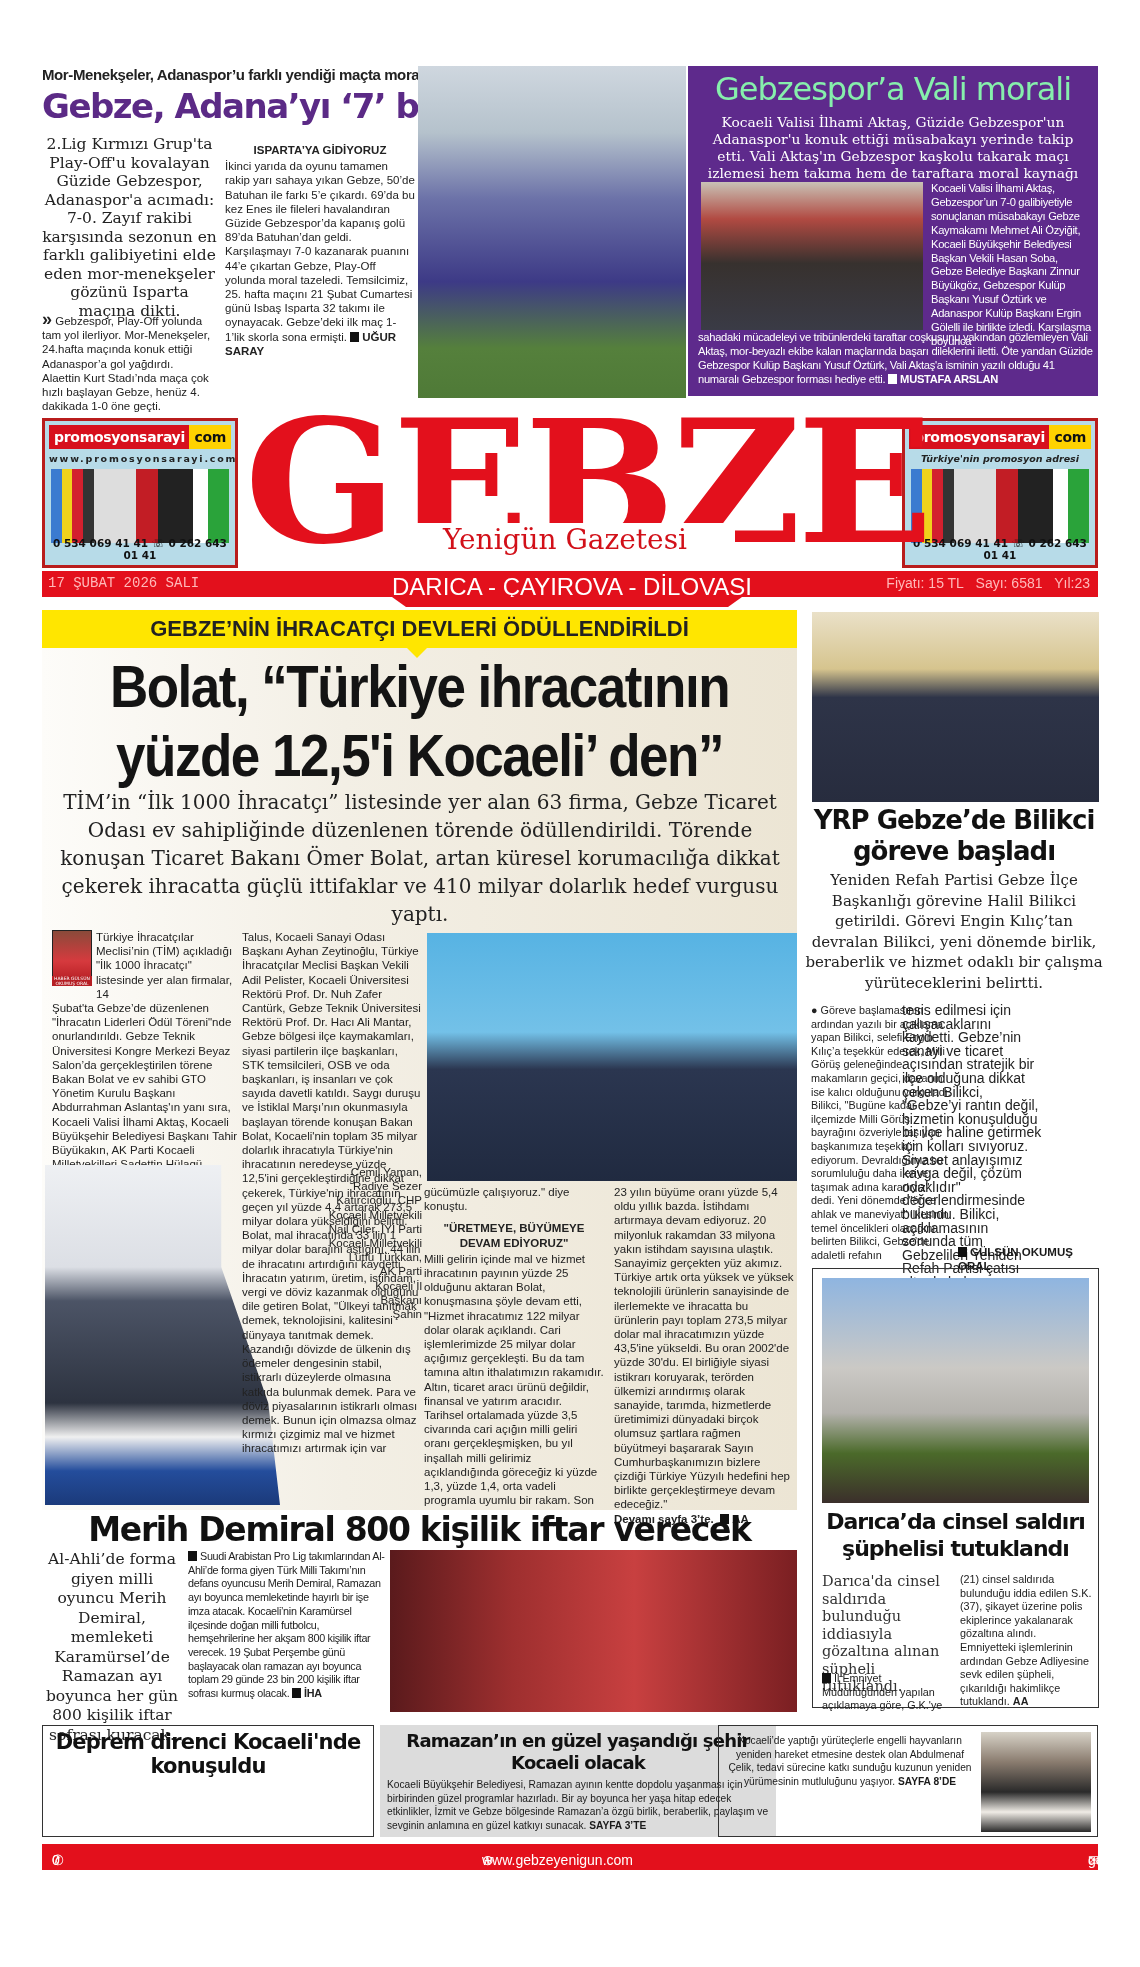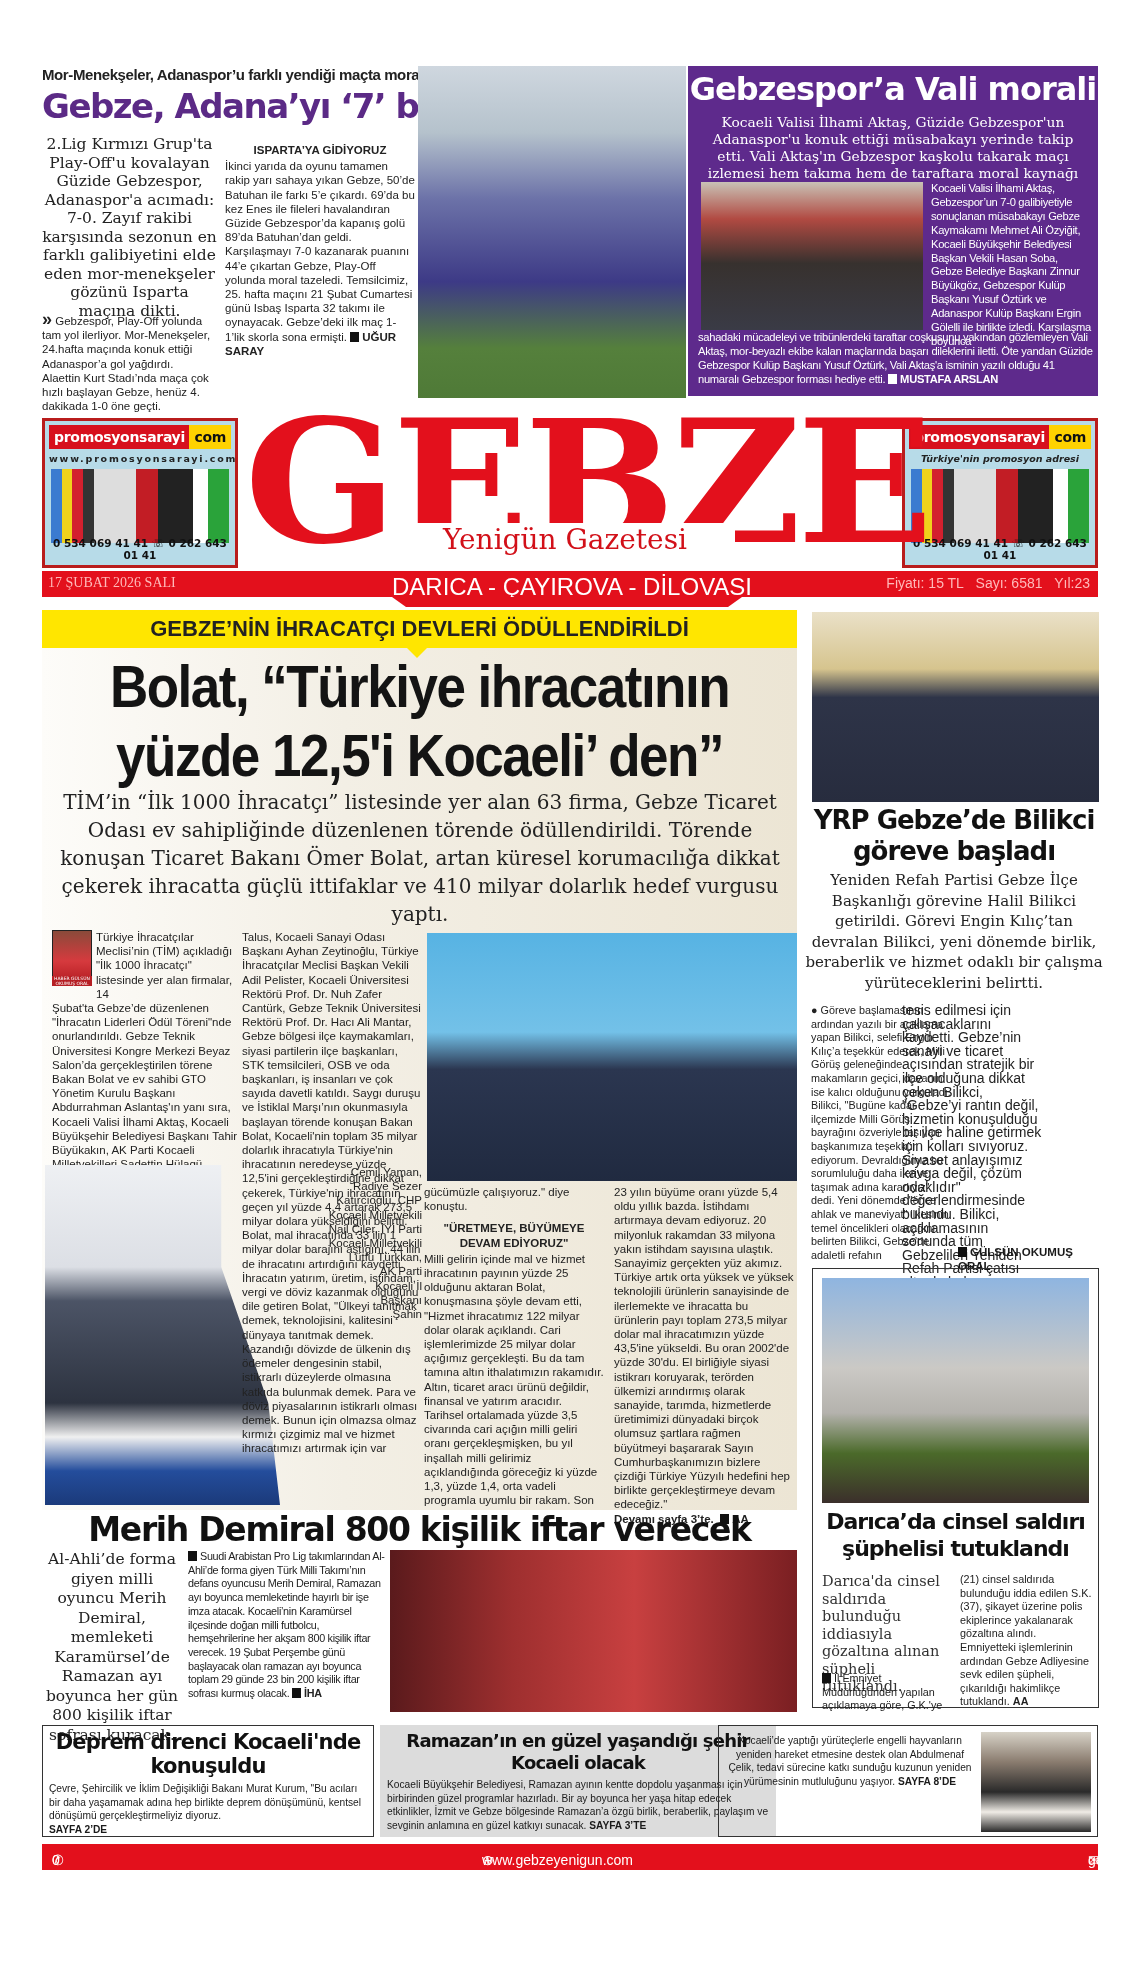--- a/index.html
+++ b/index.html
@@ -16,37 +16,37 @@
 
 #sport-kicker{left:42px;top:66px;width:640px;font-size:15px;font-weight:bold;color:#222;font-family:"Liberation Sans",sans-serif;letter-spacing:-0.4px}
 #sport-title{left:42px;top:86px;width:640px;font-size:34px;color:#5b2a86;font-weight:bold;font-family:"DejaVu Sans",sans-serif;letter-spacing:-1.5px}
 #sport-spot{left:42px;top:135px;width:175px;font-size:15.5px;line-height:18.5px;text-align:center;color:#222}
 #sport-col2{left:42px;top:312px;width:172px}
 #sport-col3{left:225px;top:135px;width:190px}
 #sport-photo{left:418px;top:66px;width:268px;height:332px;background:linear-gradient(180deg,#cfd7df 0%,#b5c2cc 20%,#6c72a8 40%,#3d3a86 65%,#55803c 85%,#4f7a37 100%)}
 
 
 #purple{left:688px;top:66px;width:410px;height:330px;background:#5e2a8c;color:#fff}
-#purple-title{position:absolute;left:0;top:4px;width:410px;text-align:center;font-size:32px;font-weight:bold;color:#ffffff;letter-spacing:-1px}
+#purple-title{position:absolute;left:0;top:4px;width:410px;text-align:center;font-size:32px;font-weight:normal;color:#86efac;letter-spacing:-1px}
 #purple-spot{position:absolute;left:10px;top:48px;width:390px;font-size:13.8px;line-height:17px;text-align:center}
 #purple-photo{position:absolute;left:13px;top:116px;width:222px;height:148px;background:linear-gradient(180deg,#c9c2b6 0%,#b14a42 25%,#37312e 55%,#3a3b46 100%)}
 #purple-text{position:absolute;left:243px;top:116px;width:160px;font-size:11.2px;line-height:13.9px;color:#fff}
 #purple-text2{position:absolute;left:10px;top:265px;width:395px;font-size:11.2px;line-height:13.9px;color:#fff}
 
 
 .promo{position:absolute;width:196px;height:150px;background:#b7dbe8;border:3px solid #b91c1c}
 .promo .brand{position:absolute;left:4px;top:4px;width:182px;height:24px;background:#d7101d;color:#fff;font-size:14px;font-weight:bold;padding-left:5px;line-height:24px;letter-spacing:-0.3px}
 .promo .brand span{position:absolute;right:0;top:0;height:24px;background:#ffd200;color:#111;padding:0 5px}
 .promo .url{position:absolute;left:4px;top:32px;width:182px;font-size:9.5px;font-weight:bold;letter-spacing:1.8px;text-align:center;color:#222}
 .promo .items{position:absolute;left:6px;top:48px;width:178px;height:74px;background:linear-gradient(90deg,#3b7bd0 0,#3b7bd0 6%,#f0d21c 6%,#f0d21c 12%,#d3202e 12%,#d3202e 18%,#333 18%,#333 24%,#ddd 24%,#ddd 48%,#c21d25 48%,#c21d25 60%,#222 60%,#222 80%,#fff 80%,#fff 88%,#2aa33a 88%)}
 .promo .phones{position:absolute;left:4px;bottom:4px;width:182px;text-align:center;font-size:10.5px;font-weight:bold;color:#111}
 #logo{left:260px;top:405px;width:620px;height:155px;text-align:center;font-family:"DejaVu Serif",serif;font-weight:bold;font-size:170px;line-height:155px;color:#e3101c;letter-spacing:-4px;transform:scaleX(1.05)}
 #logo-sub{left:395px;top:523px;width:340px;text-align:center;font-family:"DejaVu Serif",serif;font-size:28px;color:#d21019;background:#fff;line-height:34px}
 #redbar{left:42px;top:571px;width:1056px;height:26px;background:#e3101c;color:#fff}
-#redbar .date{position:absolute;left:6px;top:4px;font-size:14px;color:#ffb9b9;font-family:Liberation Serif, serif}
+#redbar .date{position:absolute;left:6px;top:4px;font-size:14px;color:#ffb9b9;font-family:Liberation Mono, monospace}
 #redbar .regions{position:absolute;left:330px;top:2px;width:400px;text-align:center;font-size:24px;font-family:"Liberation Sans",sans-serif}
 #redbar .meta{position:absolute;right:8px;top:4px;font-size:14px;color:#ffb9b9;font-family:"Liberation Sans",sans-serif}
 #redbar-tab{left:392px;top:597px;width:350px;height:10px;background:#e3101c;clip-path:polygon(0 0,100% 0,96% 100%,4% 100%)}
 
 
 #main-bg{left:42px;top:610px;width:755px;height:900px;background:linear-gradient(90deg,#fdfcf9 0%,#f3efe5 40%,#ece5d4 100%)}
 #kicker-bar{left:42px;top:610px;width:755px;height:38px;background:#ffe600;text-align:center;font-size:22px;font-weight:bold;line-height:38px;color:#222;font-family:"Liberation Sans",sans-serif}
 #kicker-arrow{left:407px;top:648px;width:0;height:0;border-left:10px solid transparent;border-right:10px solid transparent;border-top:10px solid #ffe600}
 #main-title{left:42px;top:652px;width:755px;text-align:center;font-size:53px;line-height:62px;font-weight:bold;color:#141414;font-family:"Liberation Sans",sans-serif;letter-spacing:-1.5px;transform:scaleY(1.12);transform-origin:top}
 #main-spot{left:50px;top:788px;width:740px;text-align:center;font-size:20px;line-height:28px;color:#222}
@@ -201,21 +201,20 @@
 <div class="abs small" id="darica-col1"><span class="sq"></span><span>İl Emniyet Müdürlüğünden yapılan açıklamaya göre, G.K.'ye</span></div>
 <div class="abs small" id="darica-col2"><span>(21) cinsel saldırıda bulunduğu iddia edilen S.K. (37), şikayet üzerine polis ekiplerince yakalanarak gözaltına alındı. Emniyetteki işlemlerinin ardından Gebze Adliyesine sevk edilen şüpheli, çıkarıldığı hakimlikçe tutuklandı.</span> <span class="byline">AA</span></div>
 
 <div class="abs" id="merih-title">Merih Demiral 800 kişilik iftar verecek</div>
 <div class="abs serif" id="merih-spot">Al-Ahli’de forma giyen milli oyuncu Merih Demiral, memleketi Karamürsel’de Ramazan ayı boyunca her gün 800 kişilik iftar sofrası kuracak.</div>
 <div class="abs small cond" id="merih-text"><span class="sq"></span><span>Suudi Arabistan Pro Lig takımlarından Al-Ahli’de forma giyen Türk Milli Takımı’nın defans oyuncusu Merih Demiral, Ramazan ayı boyunca memleketinde hayırlı bir işe imza atacak. Kocaeli’nin Karamürsel ilçesinde doğan milli futbolcu, hemşehrilerine her akşam 800 kişilik iftar verecek. 19 Şubat Perşembe günü başlayacak olan ramazan ayı boyunca toplam 29 günde 23 bin 200 kişilik iftar sofrası kurmuş olacak.</span> <span class="sq"></span><span class="byline">İHA</span></div>
 <div class="photo" id="merih-photo"></div>
 
 <div class="bbox" id="bbox1">
   <h3>Deprem direnci Kocaeli'nde konuşuldu</h3>
-  <p><span>Çevre, Şehircilik ve İklim Değişikliği Bakanı Murat Kurum, "Bu acıları bir daha yaşamamak adına hep birlikte deprem dönüşümünü, kentsel dönüşümü gerçekleştirmeliyiz diyoruz.</span><br><b>SAYFA 2’DE</b></p>
 </div>
 <div class="bbox" id="bbox2">
   <h3>Ramazan’ın en güzel yaşandığı şehir Kocaeli olacak</h3>
   <p><span>Kocaeli Büyükşehir Belediyesi, Ramazan ayının kentte dopdolu yaşanması için birbirinden güzel programlar hazırladı. Bir ay boyunca her yaşa hitap edecek etkinlikler, İzmit ve Gebze bölgesinde Ramazan’a özgü birlik, beraberlik, paylaşım ve sevginin anlamına en güzel katkıyı sunacak.</span> <b>SAYFA 3’TE</b></p>
 </div>
 <div class="bbox" id="bbox3">
   <p><span>Kocaeli’de yaptığı yürüteçlerle engelli hayvanların yeniden hareket etmesine destek olan Abdulmenaf Çelik, tedavi sürecine katkı sunduğu kuzunun yeniden yürümesinin mutluluğunu yaşıyor.</span> <b>SAYFA 8’DE</b></p>
   <div id="vet-photo"></div>
 </div>
 

